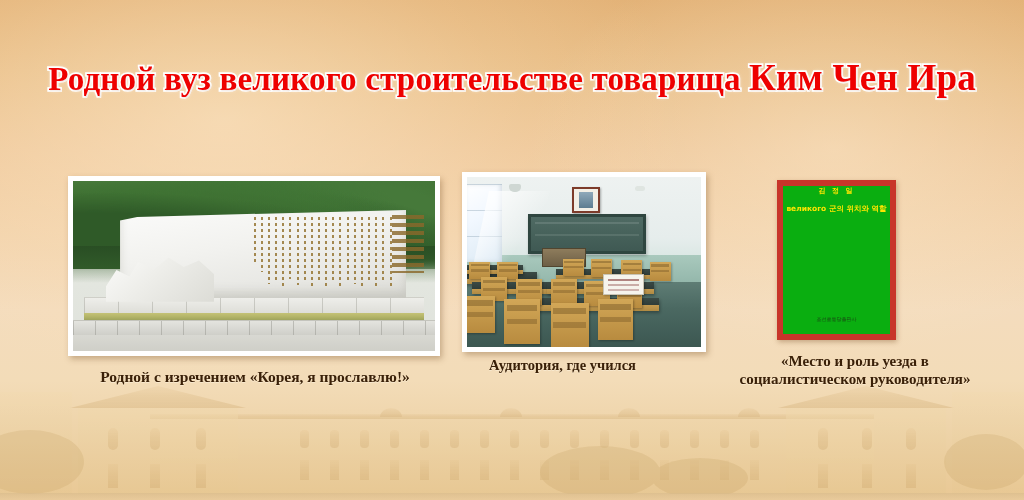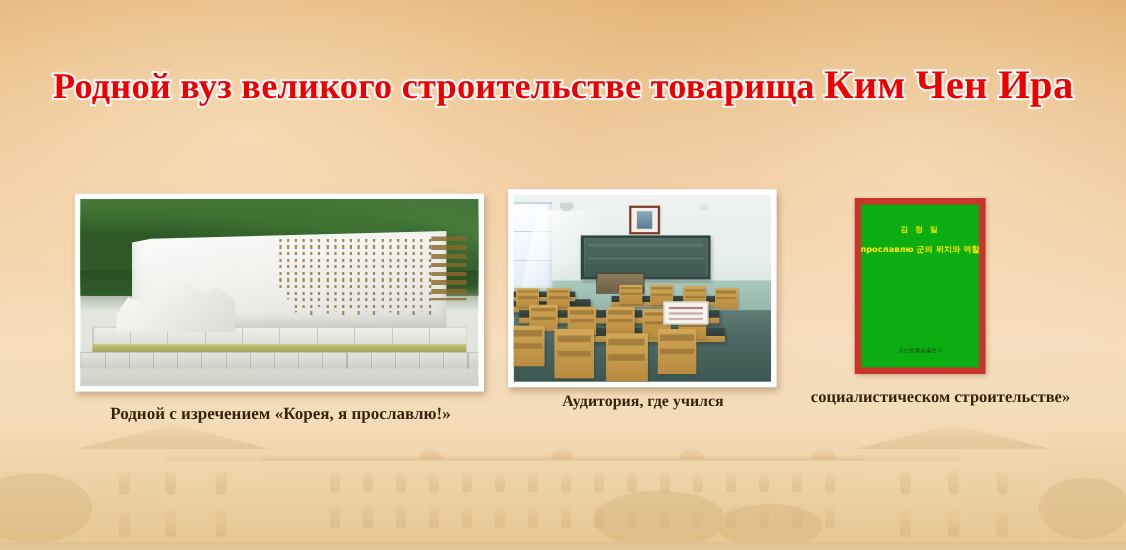--- a/index.html
+++ b/index.html
@@ -303,21 +303,20 @@
   .book-inner {
     width: 100%;
     height: 100%;
     background: #0aae10;
     position: relative;
     display: flex;
     flex-direction: column;
     align-items: center;
   }
   .book-author {
-    margin-top: 18px;
     font-size: 7px;
     letter-spacing: 2px;
     color: #ffe600;
     font-weight: bold;
     font-family: "DejaVu Sans", sans-serif;
   }
   .book-booktitle {
     margin-top: 8px;
     font-size: 7.5px;
     color: #ffe600;
@@ -339,21 +338,21 @@
   
   .caption {
     position: absolute;
     color: #3a2008;
     font-weight: bold;
     line-height: 1.22;
     text-align: center;
     text-shadow: 0 1px 0 rgba(255,248,232,0.45);
   }
   #caption-stela { left: 50px; top: 368px; width: 410px; font-size: 15.5px; }
-  #caption-classroom { left: 462px; top: 357px; width: 245px; font-size: 14.5px; }
+  #caption-classroom { left: 440px; top: 357px; width: 245px; font-size: 14.5px; }
   #caption-book { left: 700px; top: 352px; width: 310px; font-size: 15px; }
 </style>
 </head>
 <body>
 
 <div class="slide">
 
   <div class="bg-glow"></div>
   <div class="bg-glow2"></div>
 
@@ -527,30 +526,31 @@
       <div class="cls-chair" style="left:36%; top:74%; width:16%; height:26%;"></div>
       <div class="cls-chair" style="left:56%; top:72%; width:15%; height:24%;"></div>
 
       <div class="cls-sign"></div>
     </div>
   </div>
 
   <div id="book-cover">
     <div class="book-inner">
       <div class="book-author">김 정 일</div>
-      <div class="book-booktitle">прославлю 군의 위치와 역할</div>
+      <div class="book-booktitle">великого 군의 위치와 역할</div>
       <div class="book-publisher">조선로동당출판사</div>
     </div>
   </div>
 
   <div class="caption" id="caption-stela">
     <div>Родной с изречением «Корея, я прославлю!»</div>
   </div>
 
   <div class="caption" id="caption-classroom">
     <div>Аудитория, где учился</div>
   </div>
 
   <div class="caption" id="caption-book">
-    <div>социалистическом строительстве»</div>
+    <div>«Место и роль уезда в</div>
+    <div>социалистическом руководителя»</div>
   </div>
 
 </div>
 
 </body></html>

